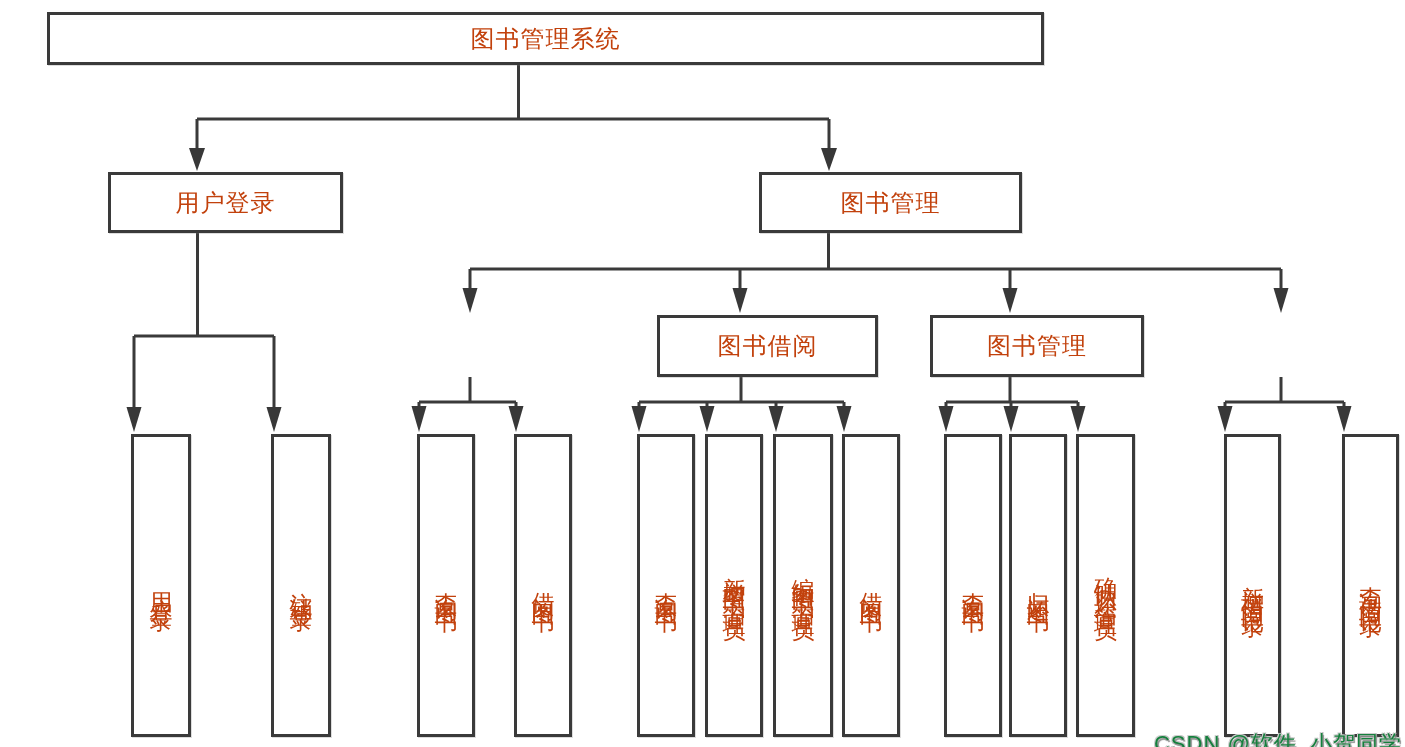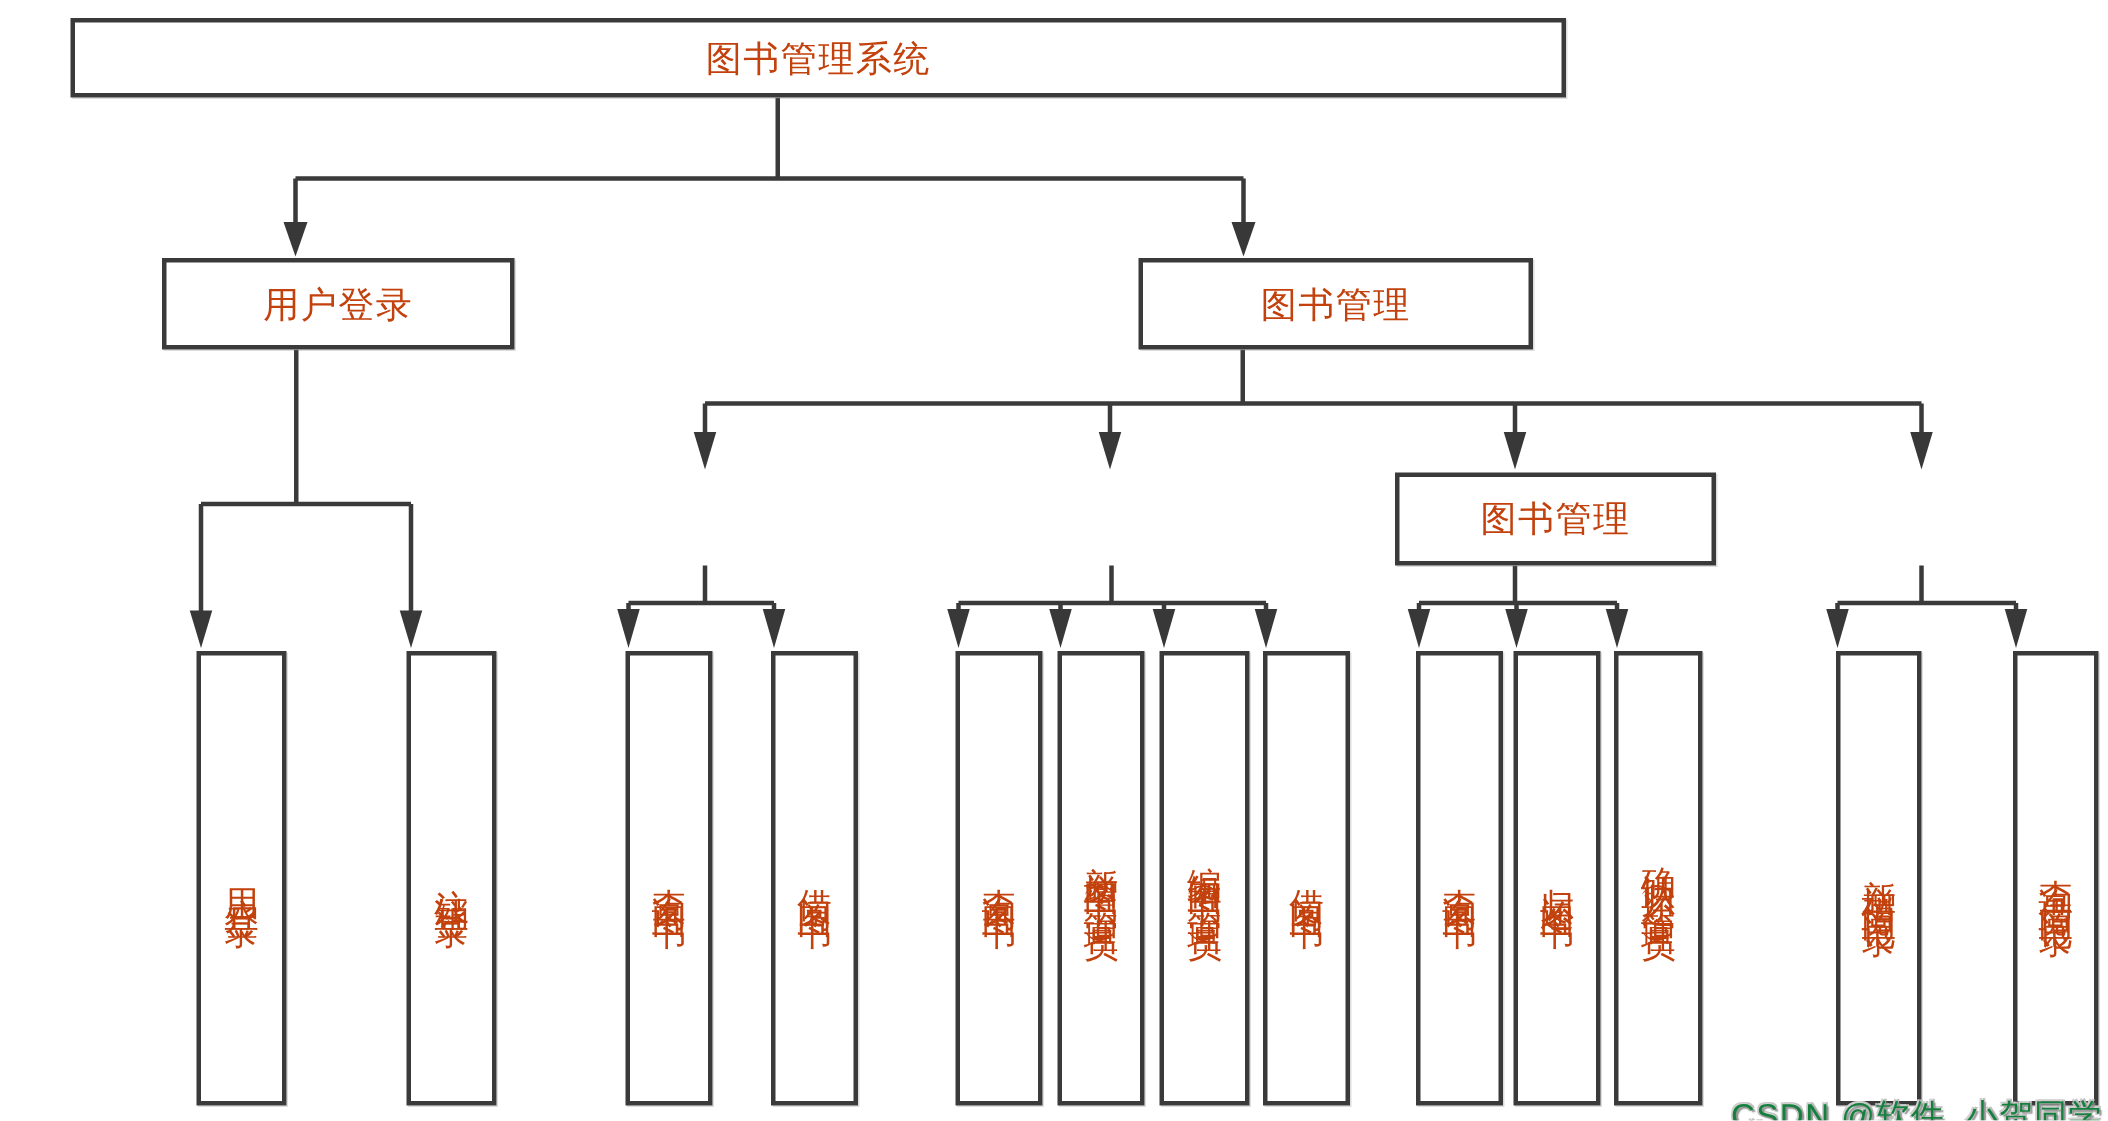--- a/index.html
+++ b/index.html
@@ -101,20 +101,21 @@
     <path d="M1281,377 V402 M1225,402 H1344 M1225,402 V410 M1344,402 V410"></path>
     <polygon points="1217.5,406 1232.5,406 1225,432"></polygon>
     <polygon points="1336.5,406 1351.5,406 1344,432"></polygon>
   </svg>
 
   <div class="box head" style="left:20px;top:12px;width:997px;height:53px">图书管理系统</div>
 
   <div class="box head" style="left:81px;top:172px;width:235px;height:61px">用户登录</div>
   <div class="box head" style="left:732px;top:172px;width:263px;height:61px">图书管理</div>
 
+  <div class="box head" style="left:630px;top:315px;width:221px;height:62px">图书借阅</div>
   <div class="box head" style="left:903px;top:315px;width:214px;height:62px">图书管理</div>
 
   <div class="box leaf" style="left:104px;width:60px">用户登录</div>
   <div class="box leaf" style="left:244px;width:60px">注销登录</div>
 
   <div class="box leaf" style="left:390px;width:58px">查询图书</div>
   <div class="box leaf" style="left:487px;width:58px">借阅图书</div>
 
   <div class="box leaf" style="left:610px;width:58px">查询图书</div>
   <div class="box leaf" style="left:678px;width:58px">新增图书（管理员）</div>

